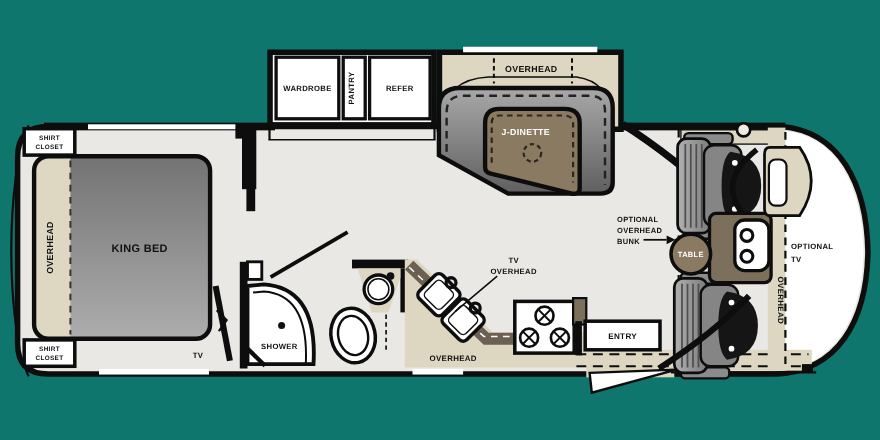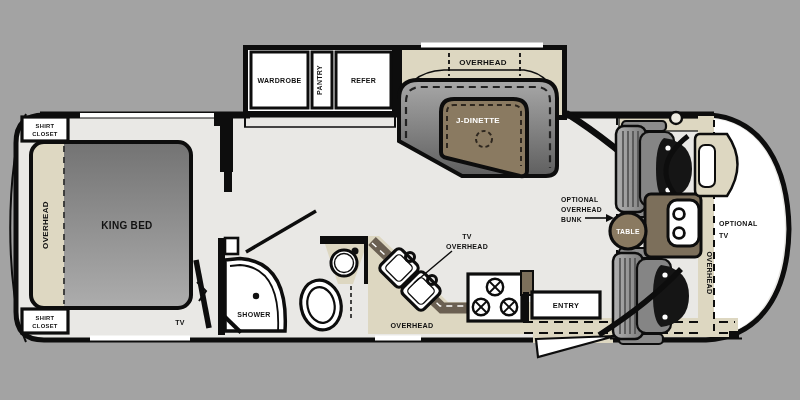--- a/index.html
+++ b/index.html
@@ -1,16 +1,16 @@
 <!DOCTYPE html>
 <html><head>
 <meta charset="utf-8">
 <style>
   html,body{margin:0;padding:0;background:#ffffff;}
-  #stage{width:800px;height:400px;position:relative;overflow:hidden;background:#a3a3a3;}
+  #stage{width:800px;height:400px;position:relative;overflow:hidden;background:#0f766e;}
   svg{display:block;}
   text{font-family:"Liberation Sans", sans-serif;font-weight:bold;fill:#111;letter-spacing:.3px;}
   .lbl-w{fill:#fff;}
 </style>
 </head>
 <body>
 
 <div id="stage">
 <svg width="800" height="400" viewBox="0 0 800 400">
   <defs>

